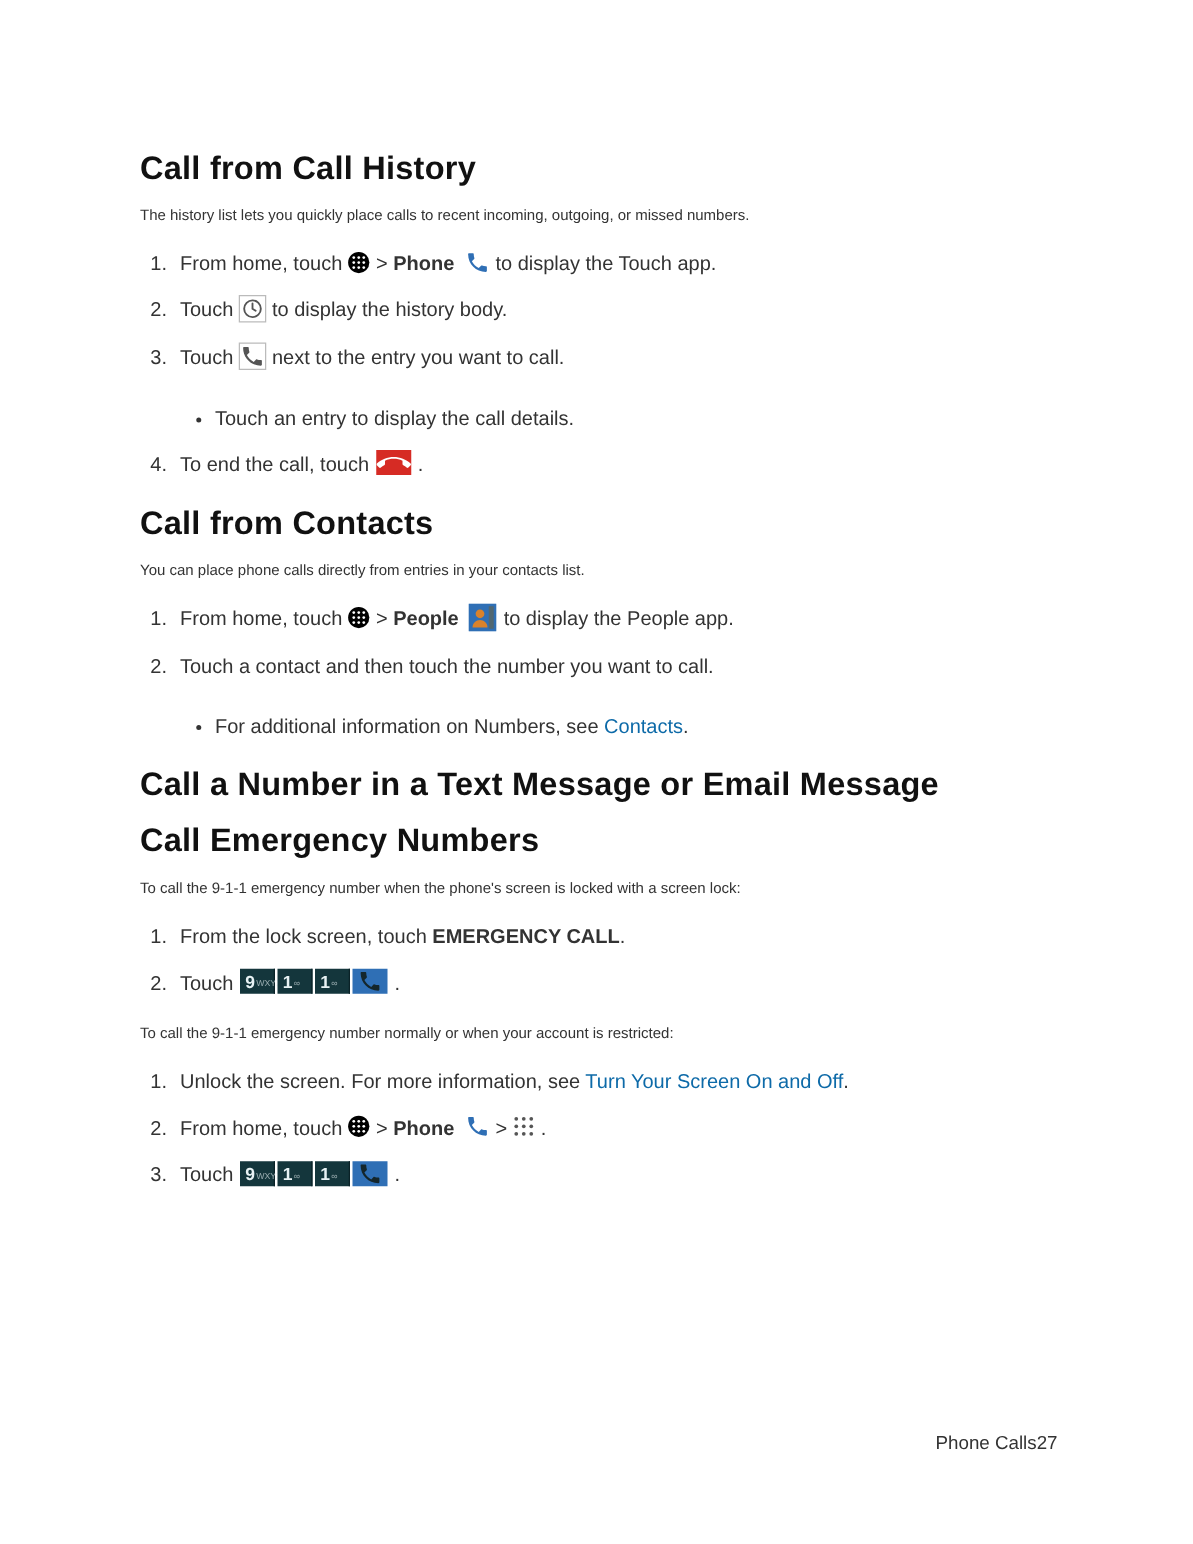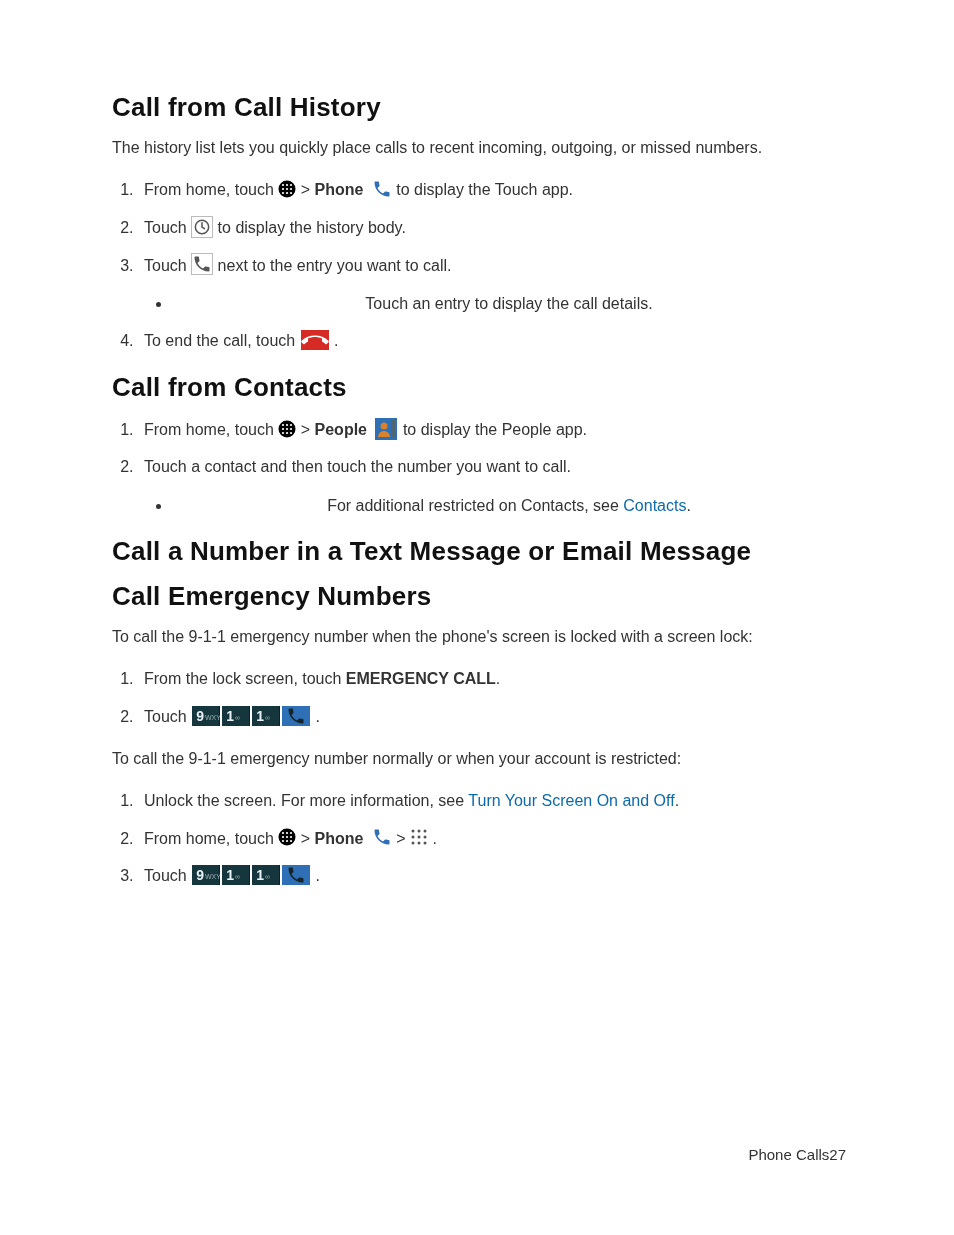--- a/index.html
+++ b/index.html
@@ -6,53 +6,52 @@
     margin: 0;
     padding: 0;
     background: #ffffff;
     font-family: Arial, Helvetica, sans-serif;
     color: #333;
   }
   .page {
     width: 954px;
     min-height: 1235px;
     box-sizing: border-box;
-    padding: 92px 108px 60px 112px;
+    padding: 119px 108px 60px 112px;
     position: relative;
   }
   h2 {
     font-family: Arial, "Arial Black", sans-serif;
     font-weight: 900;
     font-stretch: normal;
     color: #111;
     font-size: 26px;
     margin: 0 0 14px 0;
     letter-spacing: 0.2px;
   }
   p {
-    font-size: 16px;
+    font-size: 12px;
     line-height: 1.4;
     margin: 0 0 18px 0;
     color: #333;
   }
   ol {
     padding-left: 26px;
     margin: 0 0 18px 0;
   }
   ol > li {
     font-size: 16px;
     line-height: 1.6;
     margin-bottom: 12px;
     padding-left: 6px;
   }
   ul {
     list-style: disc;
     padding-left: 28px;
-    margin: 14px 0 0 0;
-    text-align: center;
+    margin: 24px 0 0 0;
   }
   ul > li {
     font-size: 16px;
     line-height: 1.5;
     margin-bottom: 6px;
   }
   a.link {
     color: #0d6aa8;
     text-decoration: none;
   }
@@ -183,20 +182,21 @@
       <span class="icon-tile" style="background:#d62b24;">
         <svg width="28" height="20" viewBox="0 0 28 20">
             <path fill="#fff" d="M14 7c-2.5 0-4.9.5-7 1.5v2.7c0 .4-.2.7-.6.9-1 .5-1.9 1.1-2.7 1.9-.4.4-1 .4-1.4 0L.5 12.2c-.4-.4-.4-1 0-1.4C4.1 7.4 8.9 5.5 14 5.5s9.9 1.9 13.5 5.3c.4.4.4 1 0 1.4l-1.8 1.8c-.4.4-1 .4-1.4 0-.8-.8-1.7-1.4-2.7-1.9-.4-.2-.6-.5-.6-.9V8.5C18.9 7.5 16.5 7 14 7z"></path>
           </svg>
       </span>
       <span>.</span>
     </li>
   </ol>
 
   <h2>Call from Contacts</h2>
+  <p>You can place phone calls directly from entries in your contacts list.</p>
   <ol>
     <li>
       <span>From home, touch </span>
       <span class="icon">
         <svg width="18" height="18" viewBox="0 0 18 18">
             <circle cx="9" cy="9" r="8.5" fill="#000"></circle>
             <g fill="#fff">
               <circle cx="5" cy="5" r="1.1"></circle>
               <circle cx="9" cy="5" r="1.1"></circle>
               <circle cx="13" cy="5" r="1.1"></circle>
@@ -218,21 +218,21 @@
             <circle cx="9" cy="8" r="3.5" fill="#d9822b"></circle>
             <path d="M3 19c0-3.3 2.7-6 6-6s6 2.7 6 6" fill="#d9822b"></path>
           </svg>
       </span>
       <span> to display the People app.</span>
     </li>
     <li>
       <span>Touch a contact and then touch the number you want to call.</span>
       <ul>
         <li>
-          <span>For additional restricted on Contacts, see </span><a href="#" class="link">Contacts</a><span>.</span>
+          <span>For additional information on Numbers, see </span><a href="#" class="link">Contacts</a><span>.</span>
         </li>
       </ul>
     </li>
   </ol>
 
   <h2>Call a Number in a Text Message or Email Message</h2>
 
   <h2>Call Emergency Numbers</h2>
   <p>To call the 9-1-1 emergency number when the phone's screen is locked with a screen lock:</p>
   <ol>

